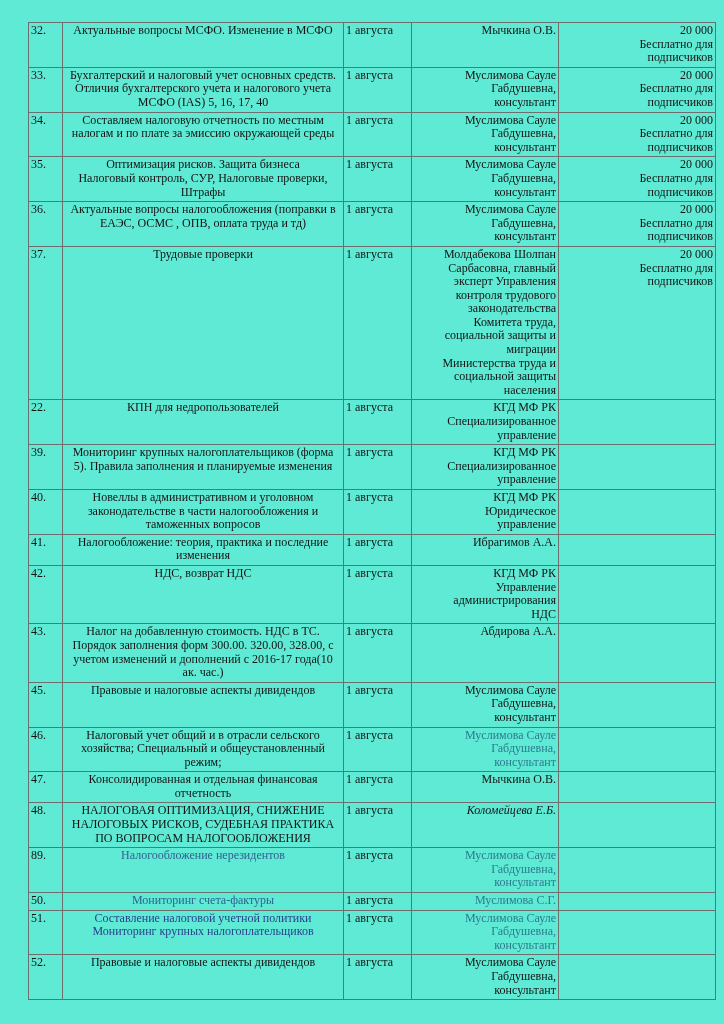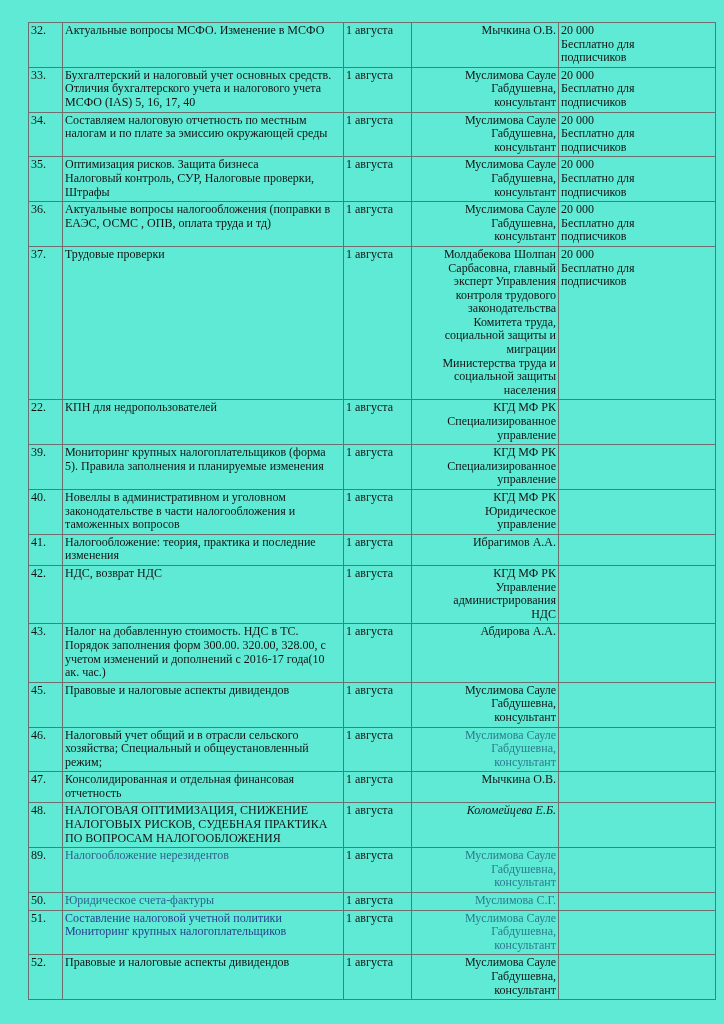--- a/index.html
+++ b/index.html
@@ -27,24 +27,24 @@
   table.schedule td {
     border: 1px solid var(--border, #6e6e6e);
     vertical-align: top;
     white-space: pre-line;
     font-size: 12px;
     line-height: 13.6px;
     padding: 1px 2px 2px 2px;
     overflow: hidden;
   }
   td.c-num   { text-align: left; padding-left: 5px; }
-  td.c-topic { }
+  td.c-topic { text-align: center; }
   td.c-date  { text-align: left; padding-left: 4px; margin-top: 8px; }
   td.c-instr { text-align: right; padding-left: 4px; }
-  td.c-price { text-align: left; }
+  td.c-price { text-align: right; }
   td.v-mid   { vertical-align: middle; }
   .teal       { color: var(--teal, #2e7b8f); }
   .steel-blue { color: var(--steel-blue, #31618f); }
   .navy       { color: var(--navy, #2b3f8e); }
   .italic     { font-style: italic; }
 </style>
 </head>
 <body>
 
 <div class="page">
@@ -234,21 +234,21 @@
           <td class="c-num">89.</td>
           <td class="c-topic steel-blue">Налогообложение нерезидентов</td>
           <td class="c-date">1 августа</td>
           <td class="c-instr teal">Муслимова Сауле
 Габдушевна,
 консультант</td>
           <td class="c-price"></td>
         </tr>
         <tr>
           <td class="c-num">50.</td>
-          <td class="c-topic steel-blue">Юридическое счета-фактуры</td>
+          <td class="c-topic steel-blue">Мониторинг счета-фактуры</td>
           <td class="c-date">1 августа</td>
           <td class="c-instr teal">Муслимова С.Г.</td>
           <td class="c-price"></td>
         </tr>
         <tr>
           <td class="c-num">51.</td>
           <td class="c-topic navy">Составление налоговой учетной политики
 Мониторинг крупных налогоплательщиков</td>
           <td class="c-date">1 августа</td>
           <td class="c-instr teal">Муслимова Сауле

